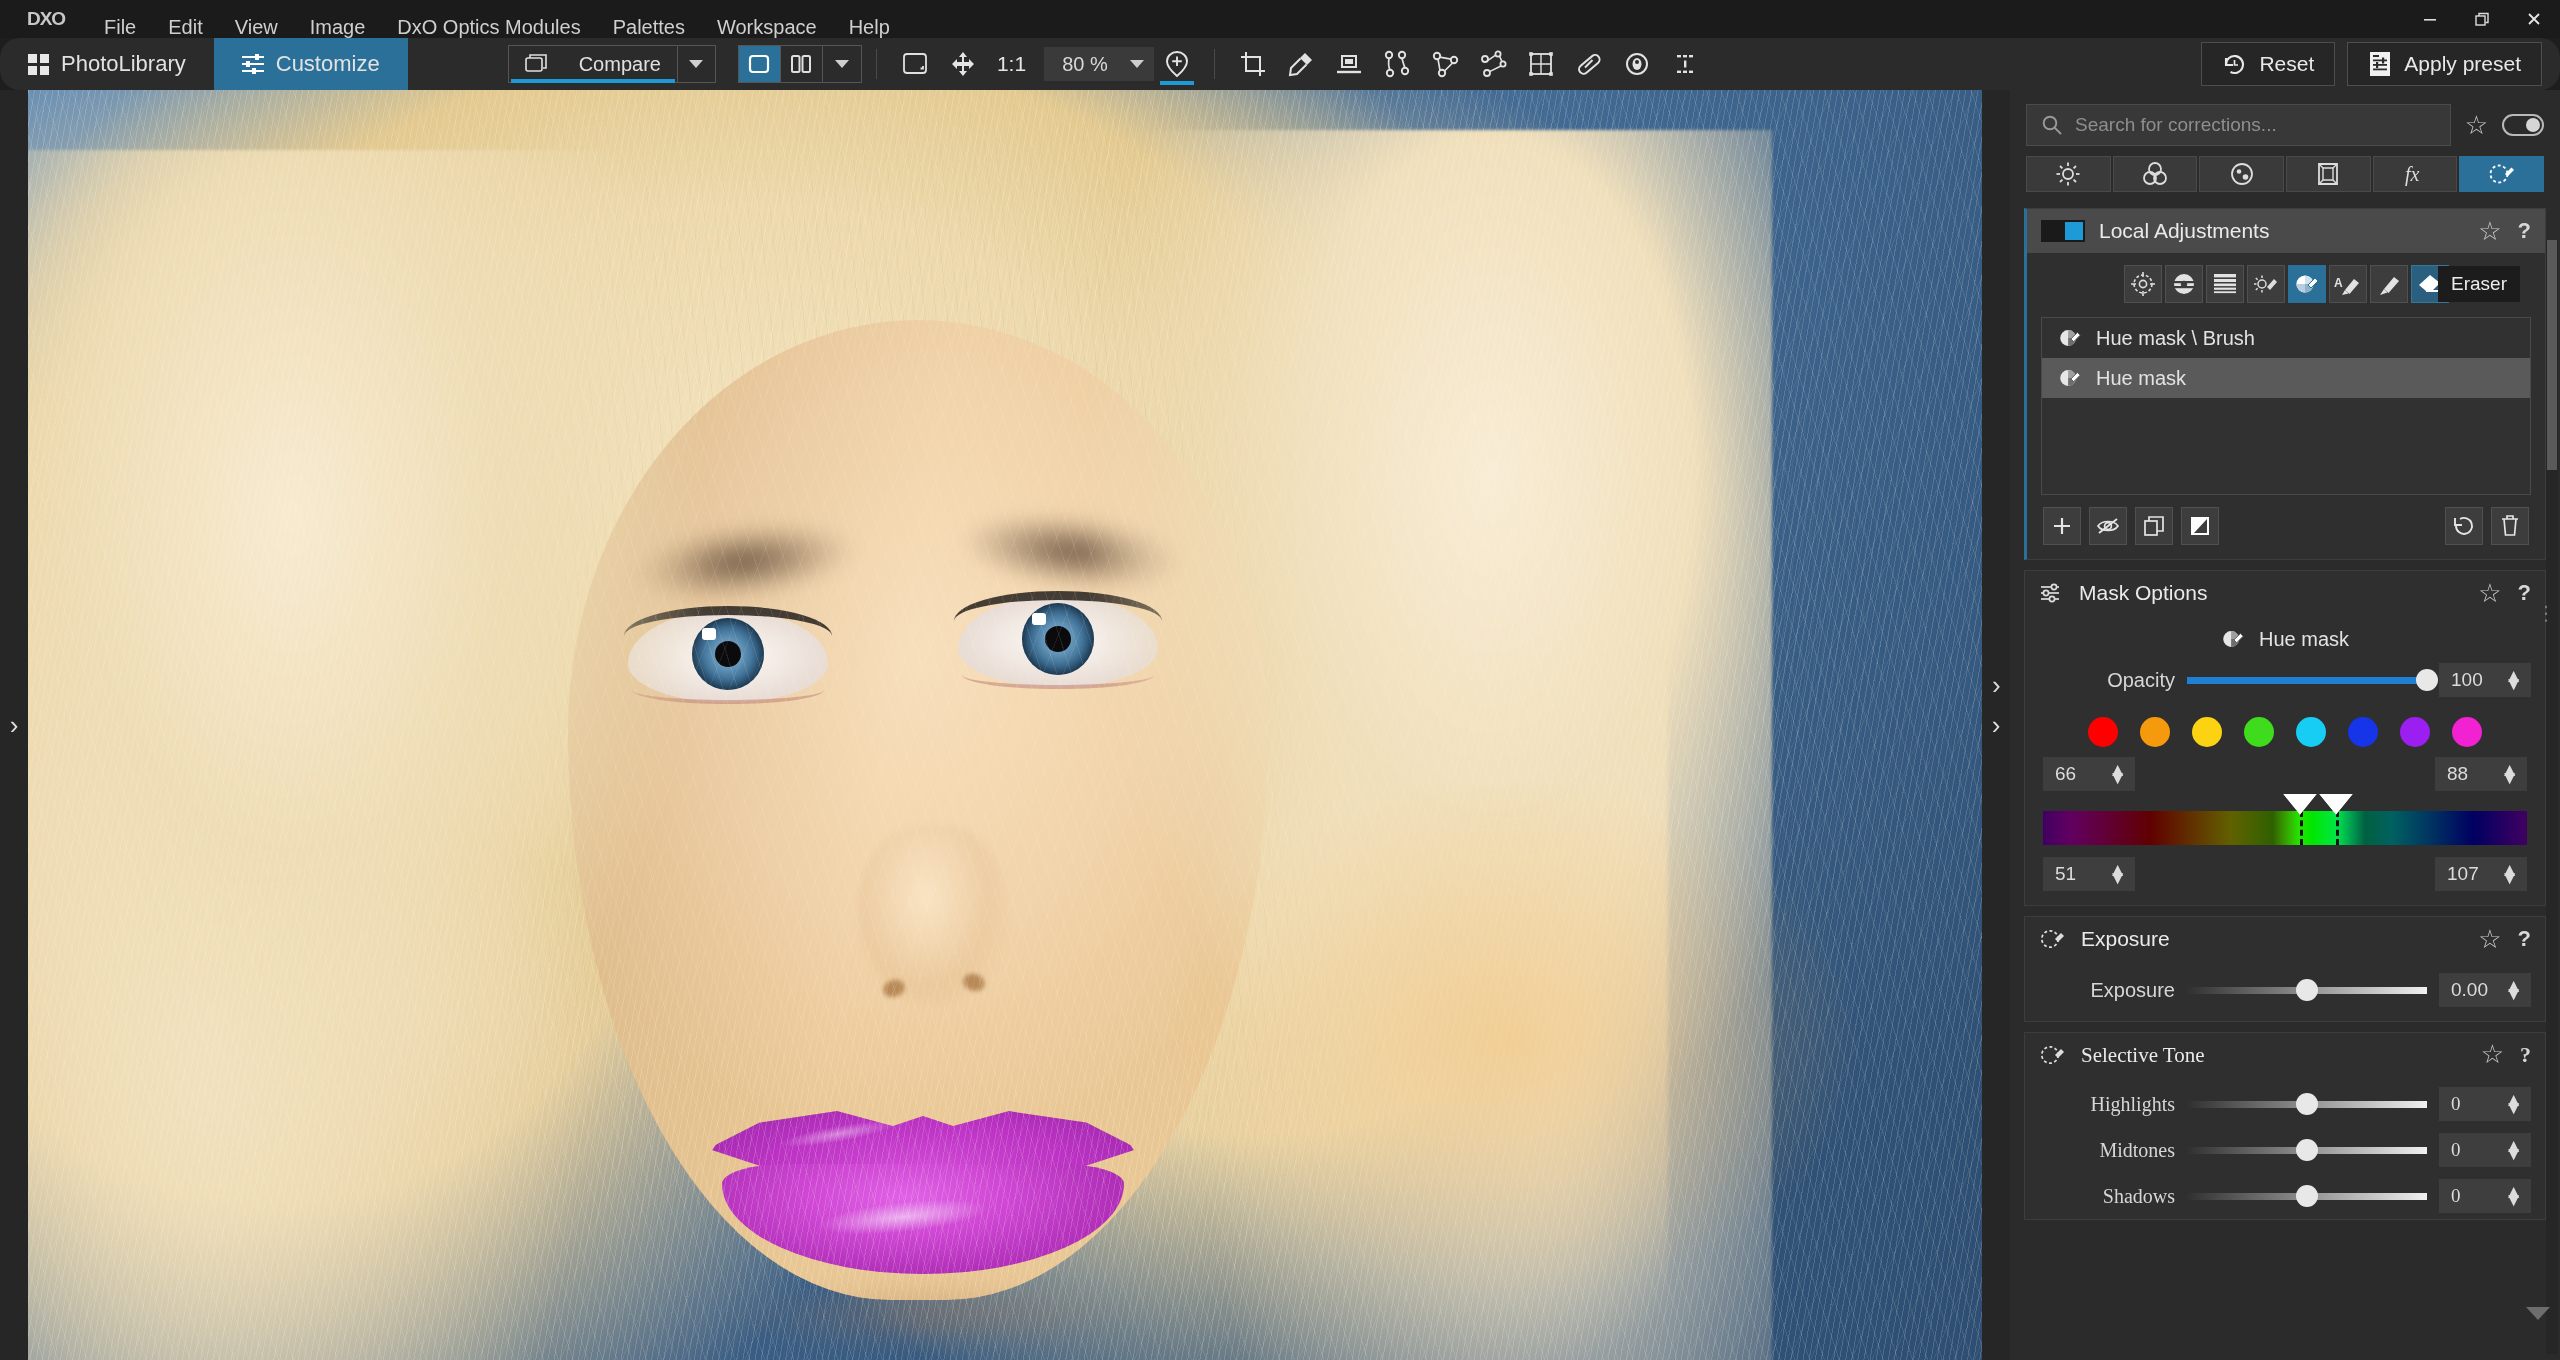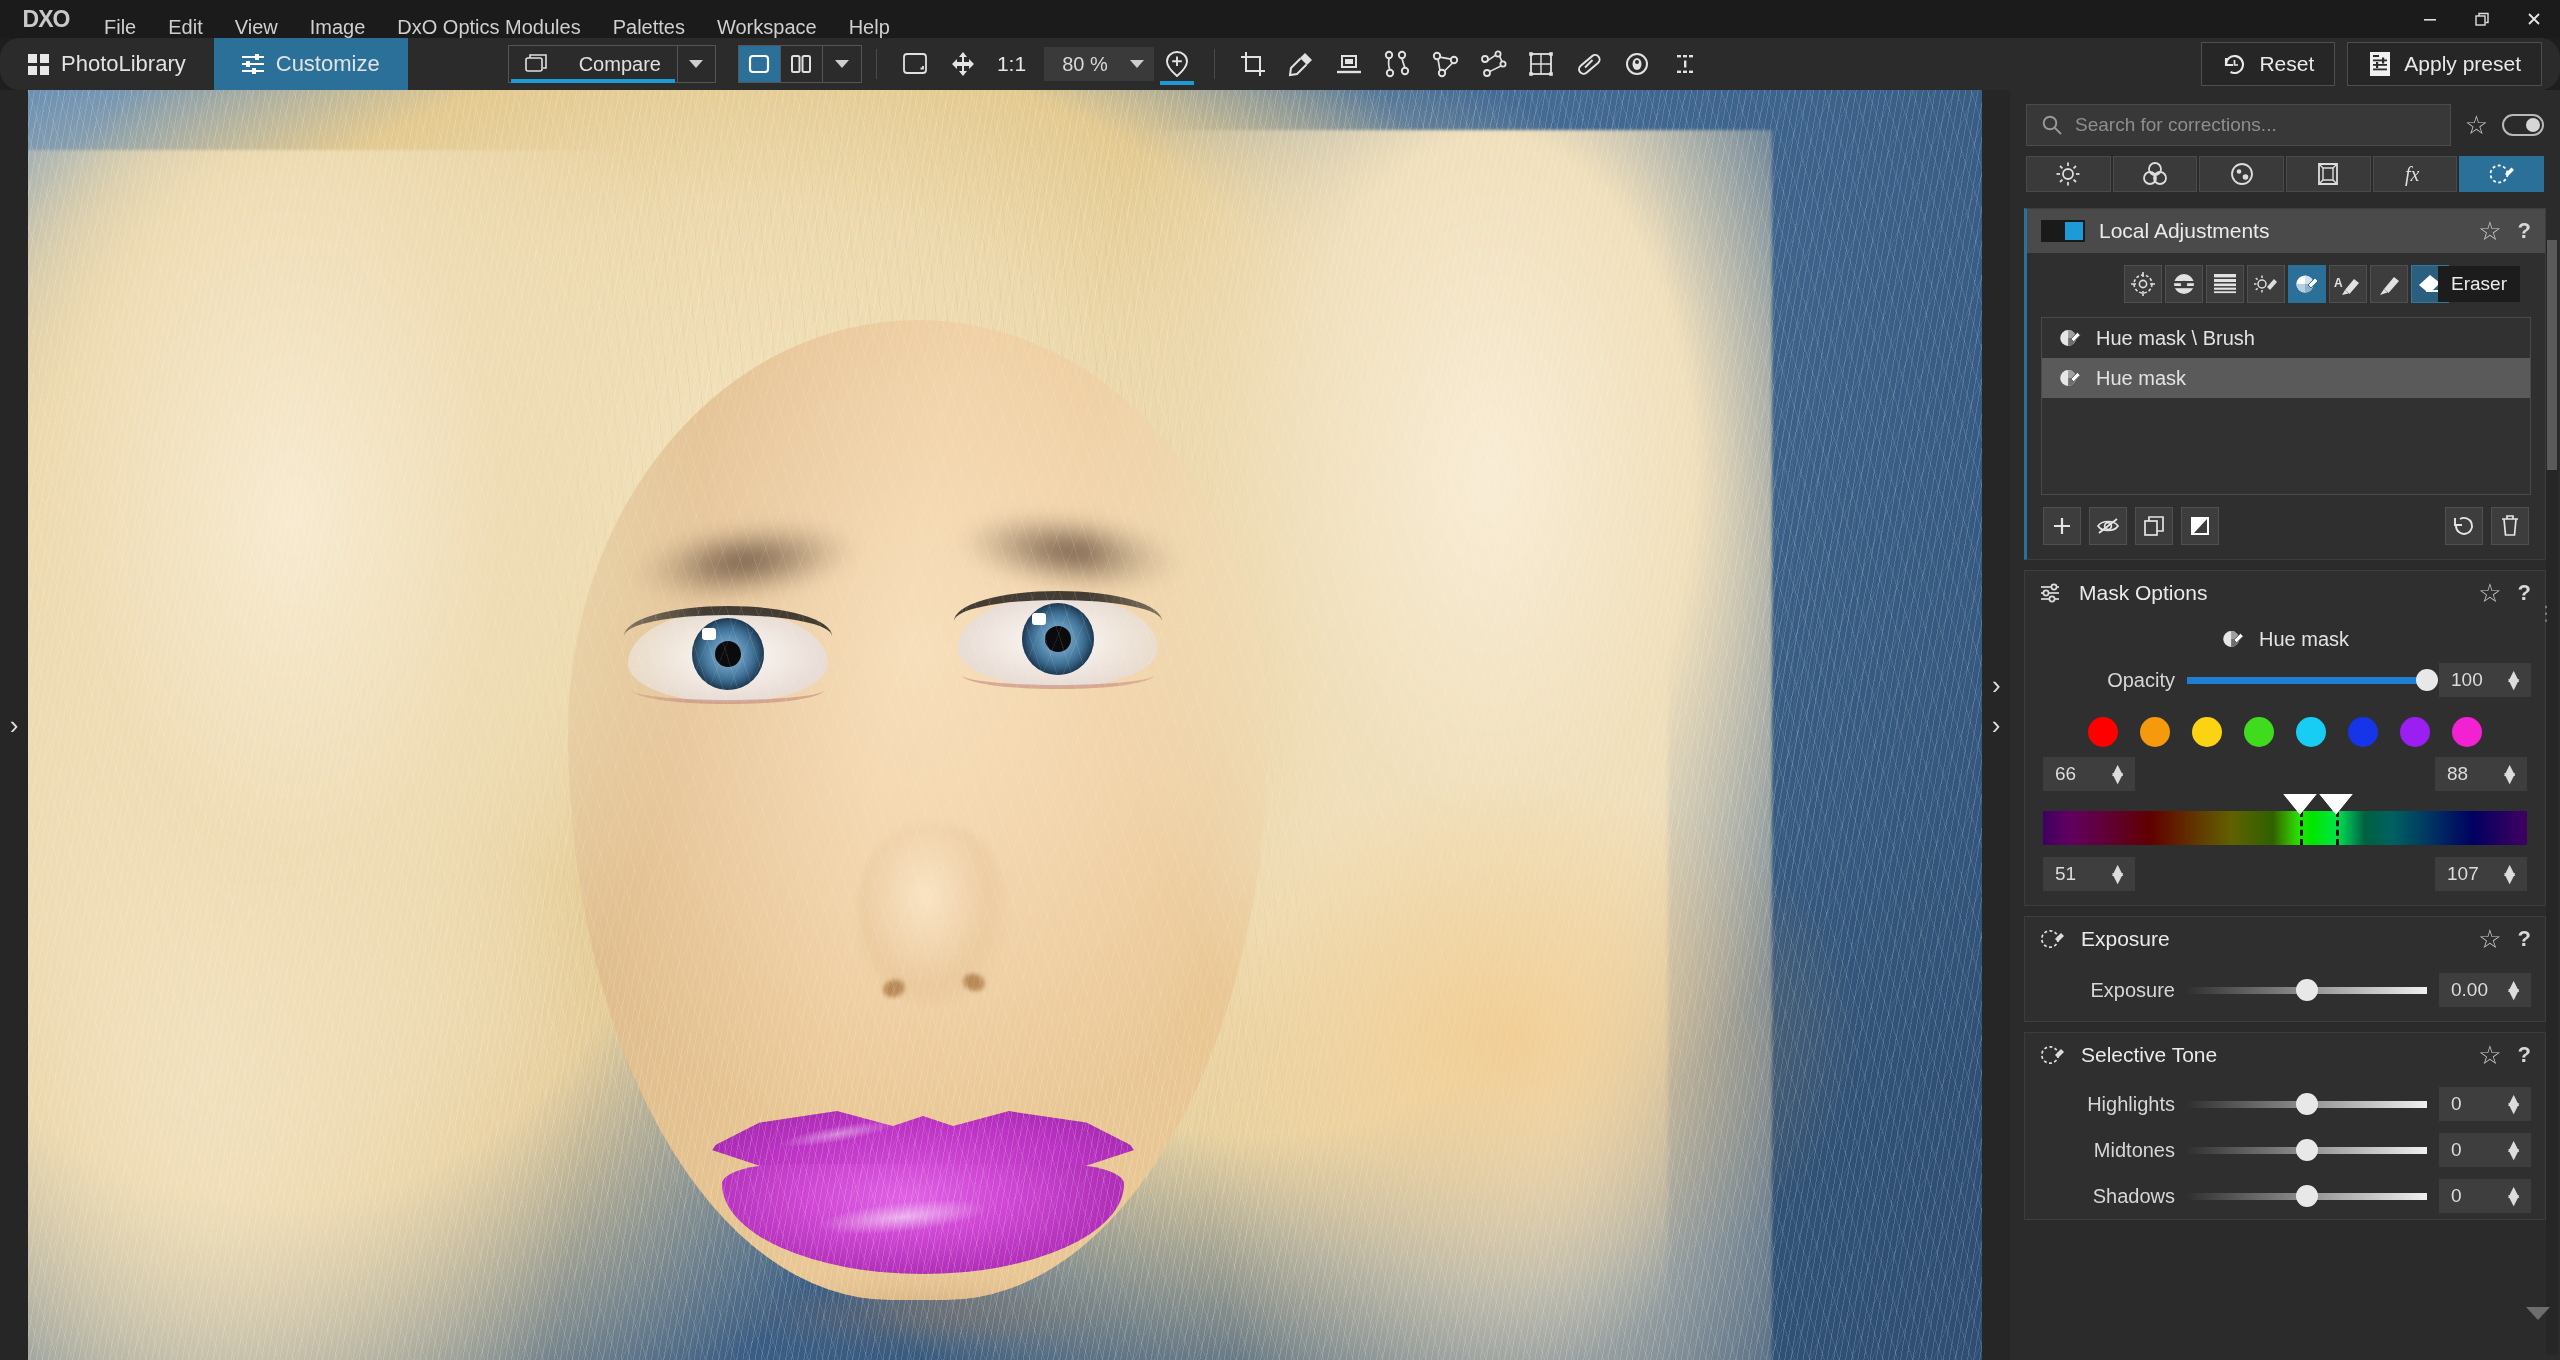--- a/index.html
+++ b/index.html
@@ -13,21 +13,21 @@
   #app { position: relative; width: 2560px; height: 1360px; background:#1e1e1e; }
 
   
   .titlebar {
     position:absolute; left:0; top:0; width:2560px; height:38px;
     background:#1b1b1b; display:flex; align-items:center;
   }
   .logo {
     margin-left:16px; width:60px; height:22px;
     display:flex; align-items:center; justify-content:center;
-    font-size:23px; font-weight:bold; letter-spacing:-1px; color:#c8c8c8;
+    font-size:19px; font-weight:bold; letter-spacing:-1px; color:#c8c8c8;
   }
   .menubar { display:flex; align-items:center; height:38px; margin-left:12px; }
   .menu-item {
     padding:0 16px; height:23px; line-height:38px;
     font-size:20px; color:#cfcfcf; cursor:default; white-space:nowrap;
   }
   .wincontrols { position:absolute; right:0; top:0; height:38px; display:flex; }
   .wc {
     width:52px; height:38px; display:flex; align-items:center; justify-content:center;
     color:#d8d8d8;
@@ -996,21 +996,21 @@
         <div class="track tone">
           <div class="knob" id="exp-knob" style="left: 50%;"></div>
         </div>
         <div class="numbox">
           <span>0.00</span>
           <span class="spin">▲<br>▼</span>
         </div>
       </div>
     </div>
 
-    <div class="section nobar" style="margin-top:10px;">
+    <div class="section nobar" style="margin-top:10px;font-family:Liberation Serif, serif;">
       <div class="section-head">
         <svg width="28" height="26" viewBox="0 0 28 26">
           <circle cx="11" cy="13" r="8.2" fill="none" stroke="#ddd" stroke-width="1.7" stroke-dasharray="3 2.4"></circle>
           <path d="M16 13 L22 7 L25 10 L19 16 Z" fill="#ddd"></path>
         </svg>
         <div class="sec-title">Selective Tone</div>
         <div class="sec-actions">
           <span class="star-btn">☆</span>
           <span class="q">?</span>
         </div>

